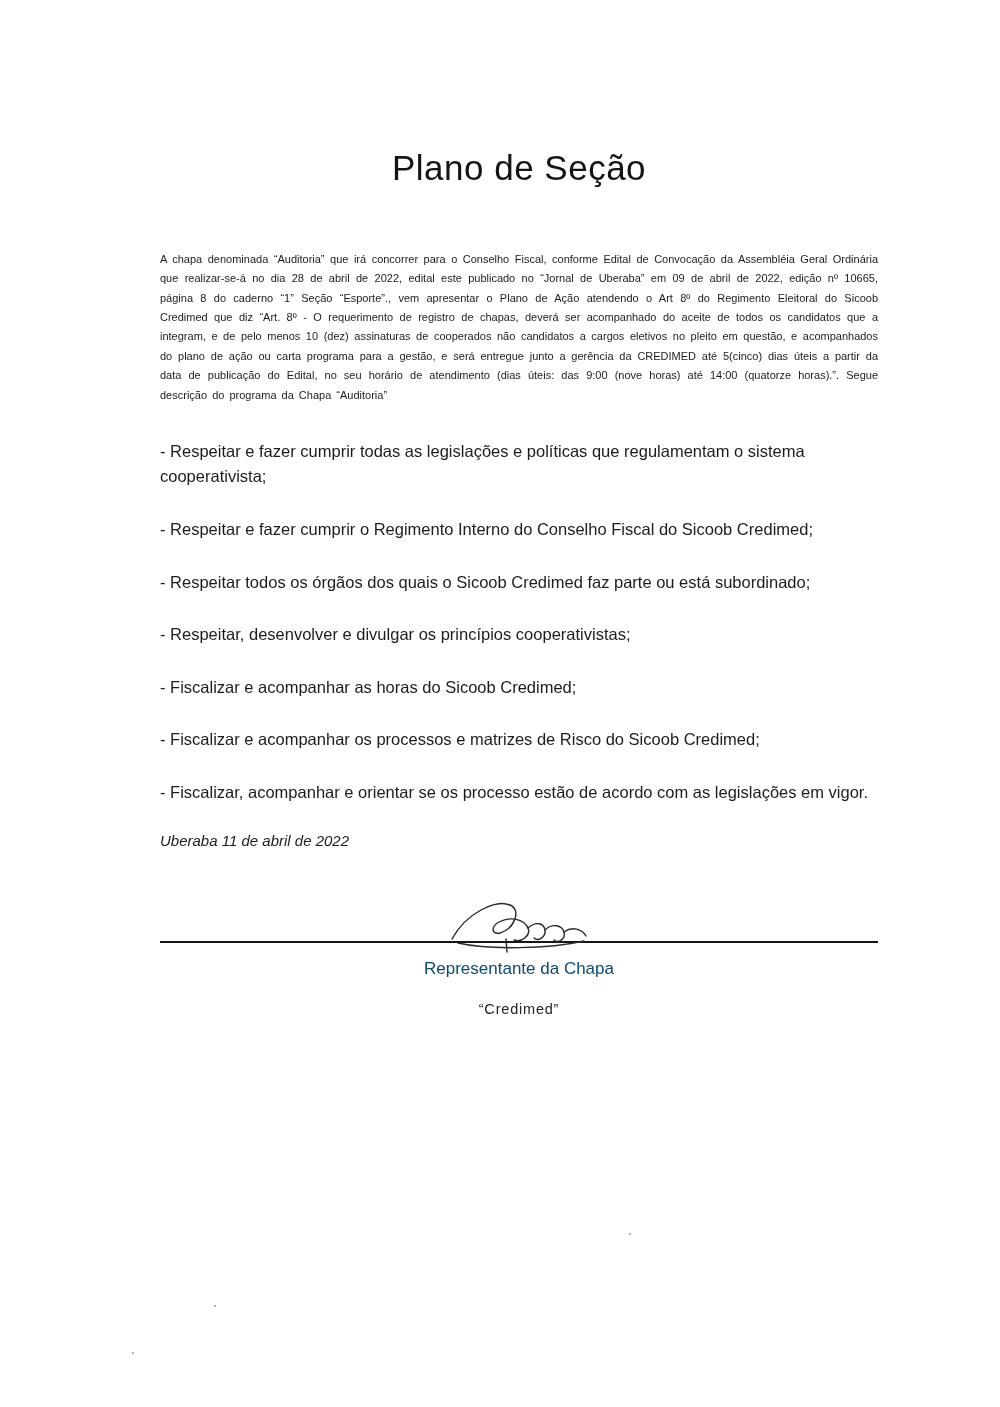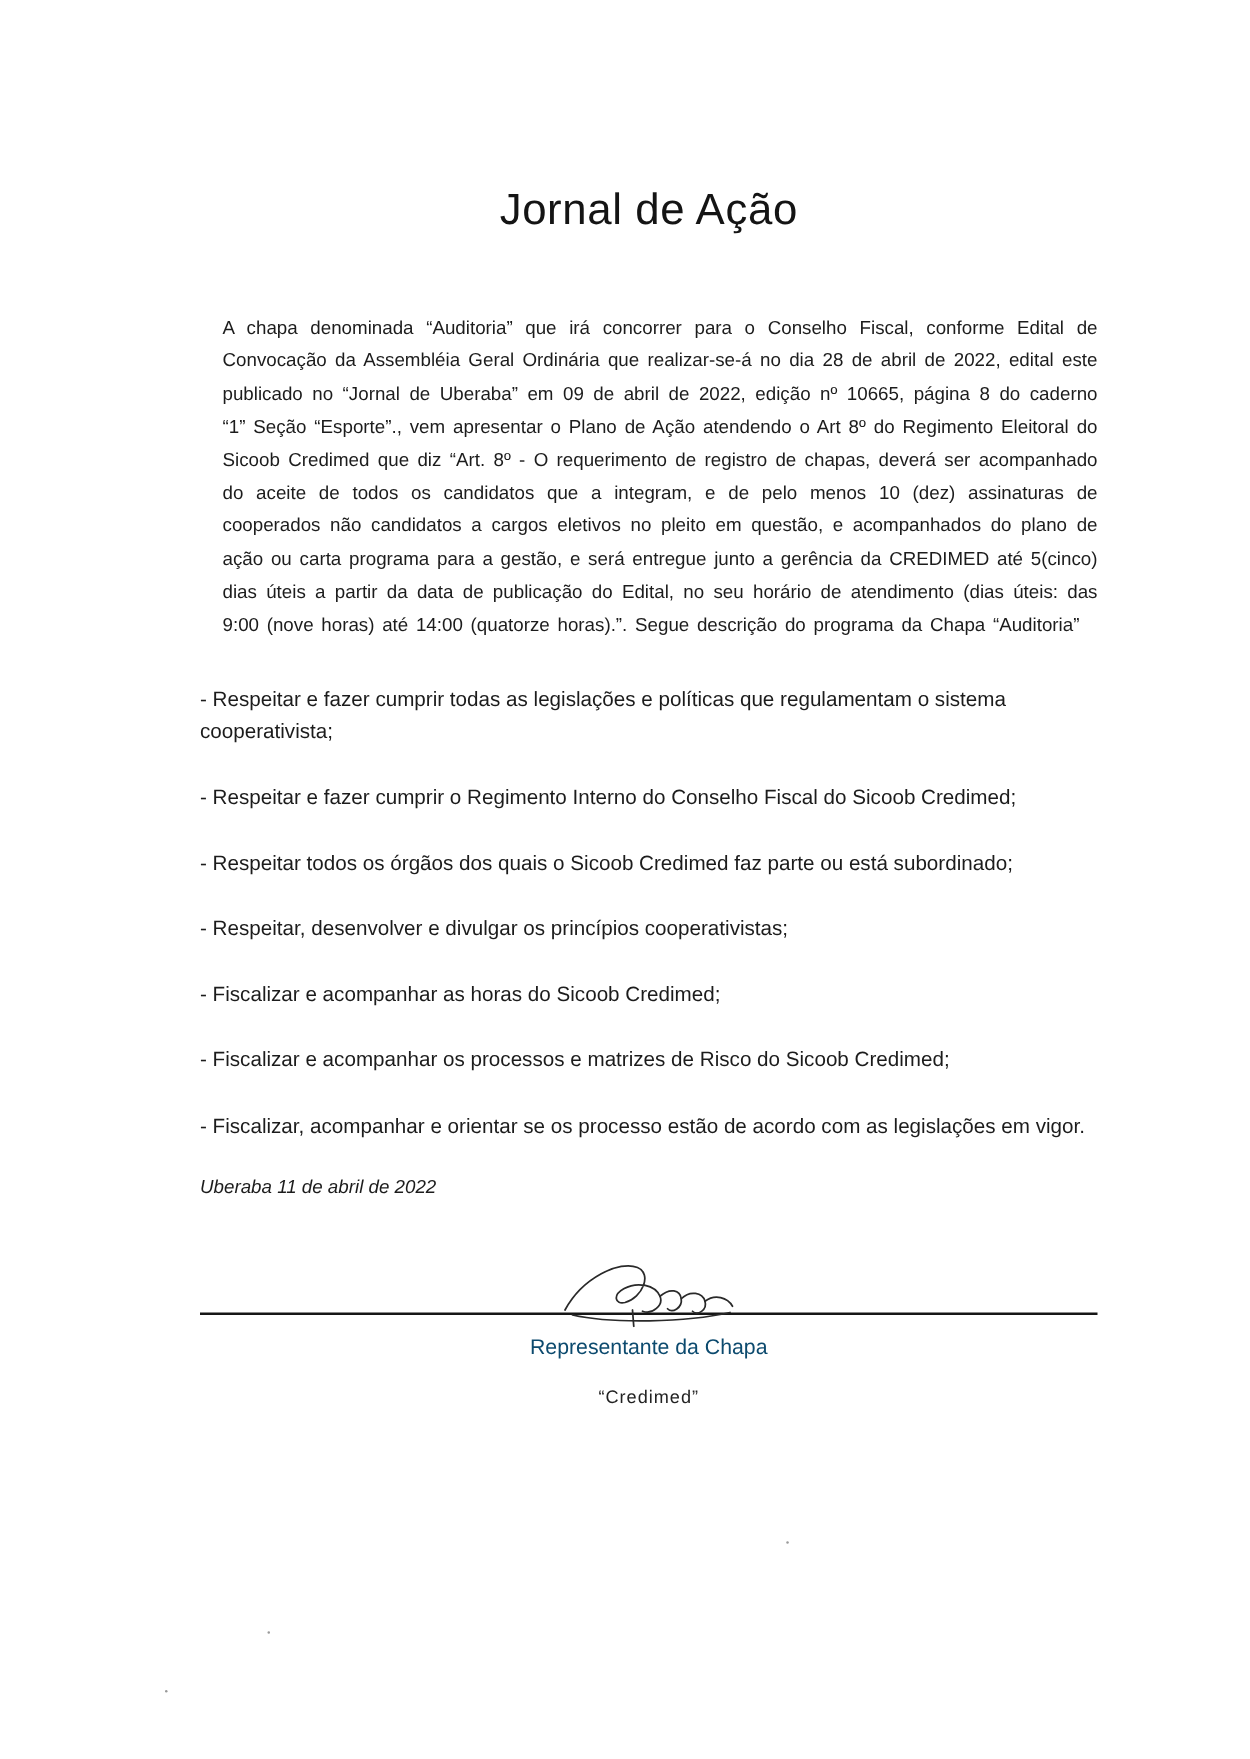--- a/index.html
+++ b/index.html
@@ -22,24 +22,24 @@
   }
   .title {
     font-size: 35px;
     font-weight: 400;
     text-align: center;
     margin: 0 0 62px 0;
     letter-spacing: 0.5px;
     color: #141414;
   }
   .intro {
-    font-size: 15px;
+    font-size: 11px;
     line-height: 1.76;
     text-align: justify;
-    margin: 0 0 34px 18px;
+    margin: 0 0 34px 0;
     word-spacing: 2px;
   }
   .item {
     font-size: 16.5px;
     line-height: 1.55;
     text-align: left;
     margin: 0 0 27px 0;
   }
   .date-line {
     font-size: 15px;
@@ -75,21 +75,21 @@
     position: absolute;
     background: #9a9a9a;
     border-radius: 50%;
   }
 </style>
 </head>
 <body>
 
 <div class="page">
 
-  <h1 class="title">Jornal de Ação</h1>
+  <h1 class="title">Plano de Seção</h1>
 
   <p class="intro">A chapa denominada “Auditoria” que irá concorrer para o Conselho Fiscal, conforme Edital de Convocação da Assembléia Geral Ordinária que realizar-se-á no dia 28 de abril de 2022, edital este publicado no “Jornal de Uberaba” em 09 de abril de 2022, edição nº 10665, página 8 do caderno “1” Seção “Esporte”., vem apresentar o Plano de Ação atendendo o Art 8º do Regimento Eleitoral do Sicoob Credimed que diz “Art. 8º - O requerimento de registro de chapas, deverá ser acompanhado do aceite de todos os candidatos que a integram, e de pelo menos 10 (dez) assinaturas de cooperados não candidatos a cargos eletivos no pleito em questão, e acompanhados do plano de ação ou carta programa para a gestão, e será entregue junto a gerência da CREDIMED até 5(cinco) dias úteis a partir da data de publicação do Edital, no seu horário de atendimento (dias úteis: das 9:00 (nove horas) até 14:00 (quatorze horas).”. Segue descrição do programa da Chapa “Auditoria”</p>
 
   <p class="item">- Respeitar e fazer cumprir todas as legislações e políticas que regulamentam o sistema cooperativista;</p>
   <p class="item">- Respeitar e fazer cumprir o Regimento Interno do Conselho Fiscal do Sicoob Credimed;</p>
   <p class="item">- Respeitar todos os órgãos dos quais o Sicoob Credimed faz parte ou está subordinado;</p>
   <p class="item">- Respeitar, desenvolver e divulgar os princípios cooperativistas;</p>
   <p class="item">- Fiscalizar e acompanhar as horas do Sicoob Credimed;</p>
   <p class="item">- Fiscalizar e acompanhar os processos e matrizes de Risco do Sicoob Credimed;</p>
   <p class="item">- Fiscalizar, acompanhar e orientar se os processo estão de acordo com as legislações em vigor.</p>

